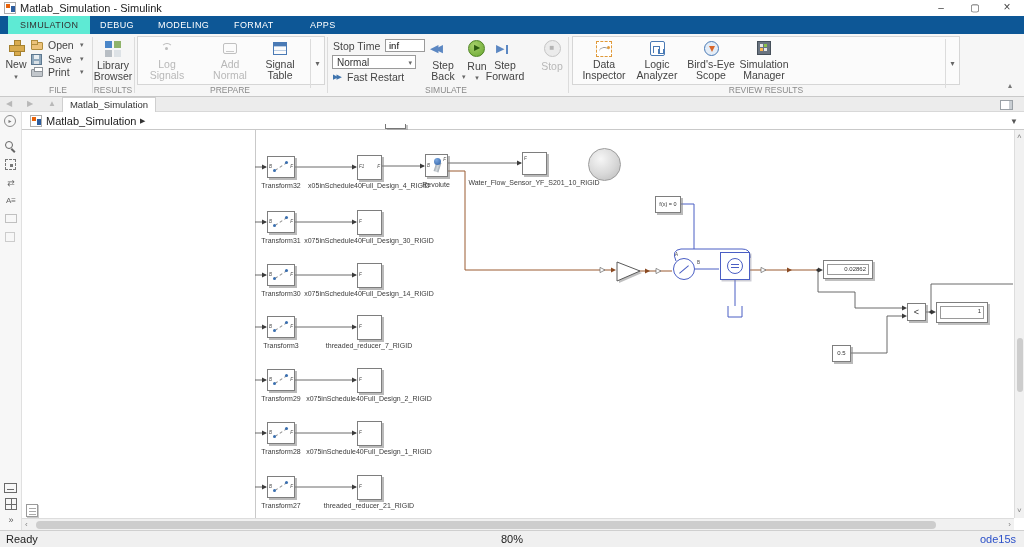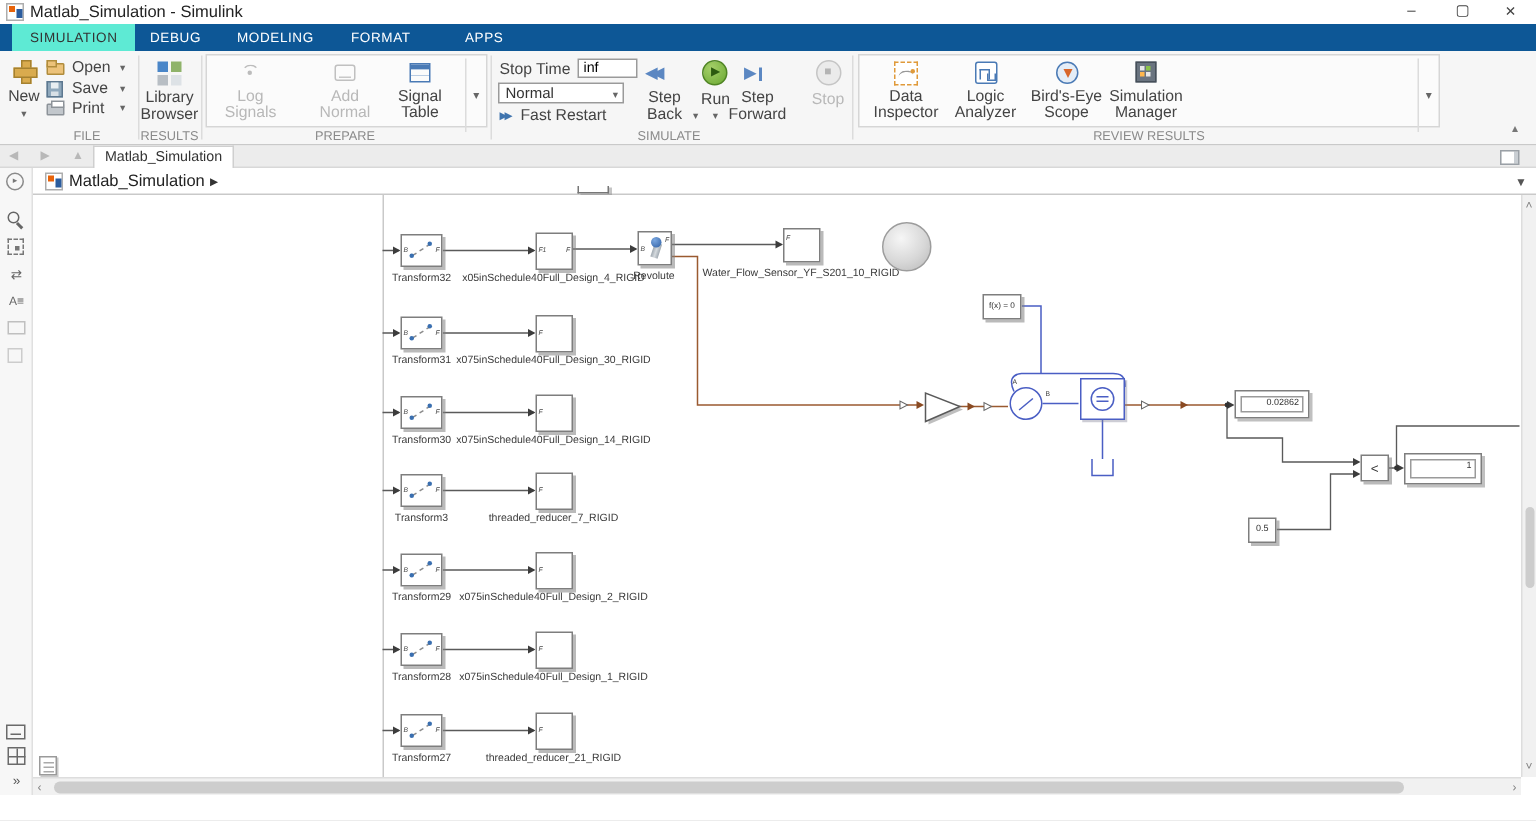--- a/index.html
+++ b/index.html
@@ -408,14 +408,19 @@
     <span class="scrarr" style="left:3px;top:1px">‹</span>
     <div class="hthumb"></div>
     <span class="scrarr" style="right:3px;top:1px">›</span>
   </div>
   <div class="vscroll">
     <span class="scrarr" style="left:2px;top:2px">˄</span>
     <div class="vthumb"></div>
     <span class="scrarr" style="left:2px;bottom:2px">˅</span>
   </div>
 
+  <div class="statusbar">
+    <span style="position:absolute;left:6px;top:2px">Ready</span>
+    <span style="position:absolute;left:50%;top:2px;transform:translateX(-50%)">80%</span>
+    <span style="position:absolute;right:8px;top:2px;color:#2b50c8">ode15s</span>
+  </div>
 
 </div>
 
 </body></html>

